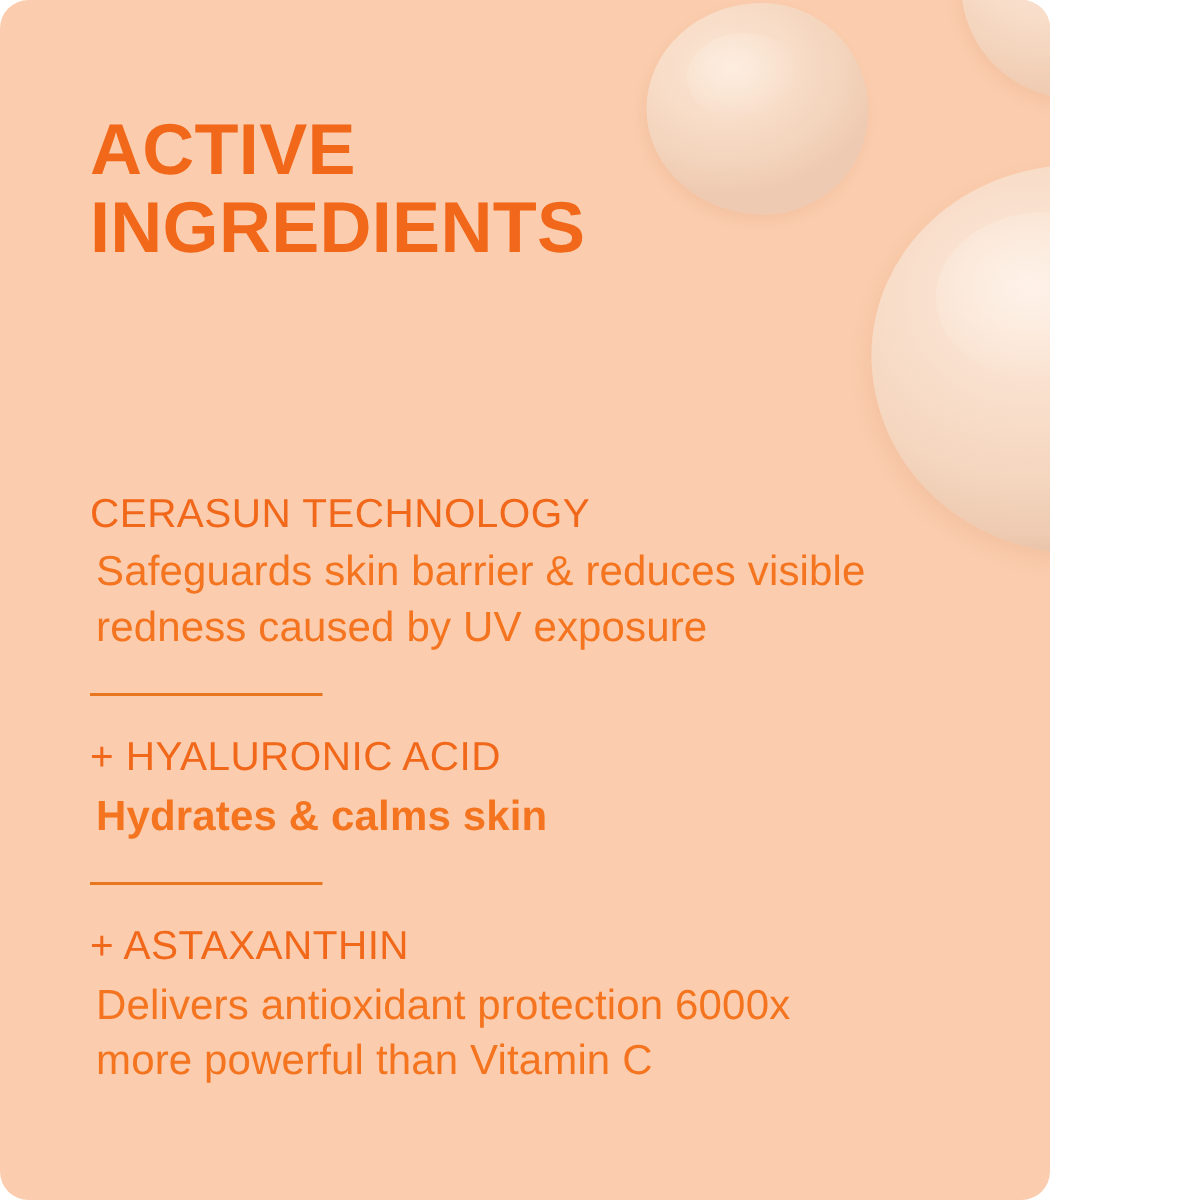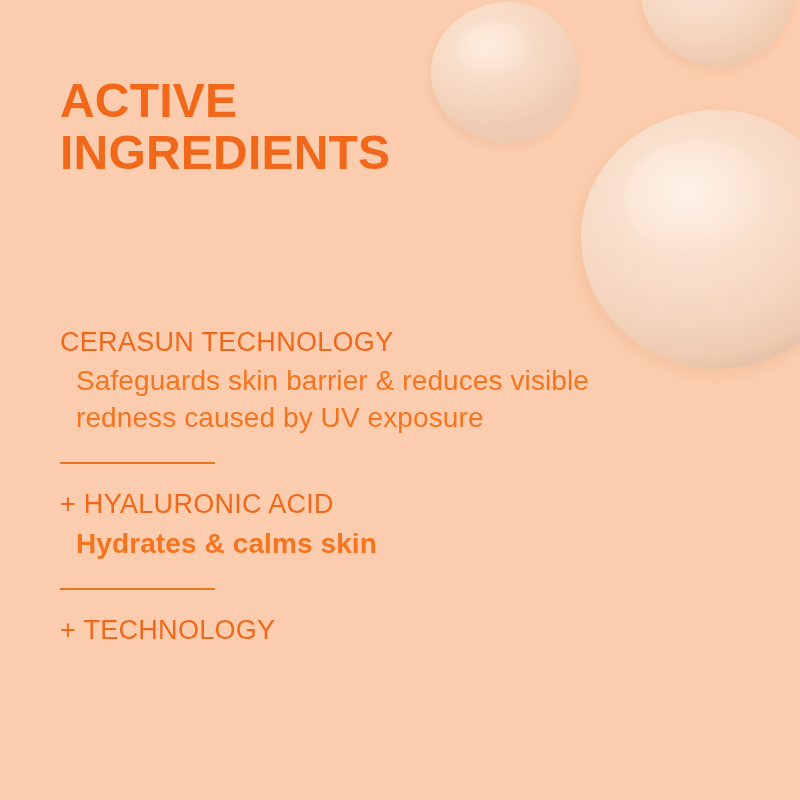--- a/index.html
+++ b/index.html
@@ -8,24 +8,25 @@
   }
   body {
     width: 800px;
     height: 800px;
     overflow: hidden;
     font-family: "Liberation Sans", sans-serif;
   }
 
   #poster {
     position: relative;
-    width: 800px;
+    width: 700px;
     height: 800px;
     background: #fbcdae;
     overflow: hidden;
+    border-radius: 19px;
   }
 
   
   .droplet-layer {
     position: absolute;
     inset: 0;
     pointer-events: none;
   }
   .droplet {
     position: absolute;
@@ -123,21 +124,21 @@
     letter-spacing: 0.3px;
     margin: 0;
   }
 
   .section-body {
     color: #f4741f;
     font-size: 28px;
     font-weight: 300;
     line-height: 37px;
     letter-spacing: 0.1px;
-    margin: 4px 0 0 16px;
+    margin: 4px 0 0 4px;
     white-space: pre-line;
   }
 
   .divider {
     width: 155px;
     height: 2px;
     background: #e8761f;
     border: 0;
     margin: 26px 0 24px 0;
   }
@@ -173,18 +174,20 @@
       <hr class="divider">
 
       <div class="section" id="section-hyaluronic">
         <h2 class="section-title">+ HYALURONIC ACID</h2>
         <p class="section-body">Hydrates &amp; calms skin</p>
       </div>
 
       <hr class="divider">
 
       <div class="section" id="section-astaxanthin">
-        <h2 class="section-title">+ TECHNOLOGY</h2>
+        <h2 class="section-title">+ ASTAXANTHIN</h2>
+        <p class="section-body">Delivers antioxidant protection 6000x
+more powerful than Vitamin C</p>
       </div>
 
     </div>
   </div>
 </div>
 
 </body></html>

